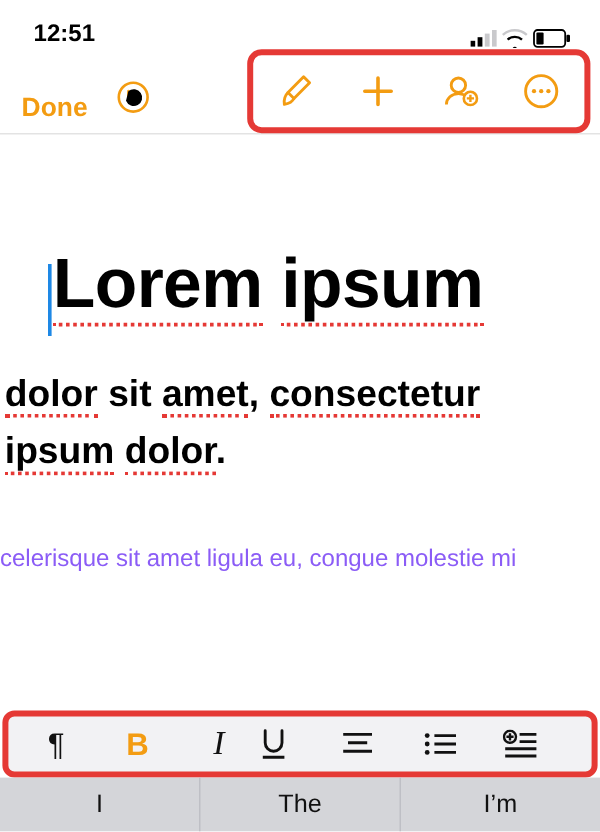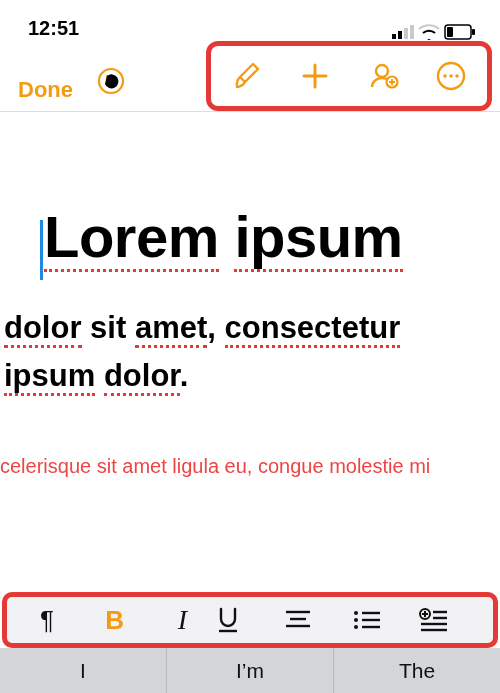--- a/index.html
+++ b/index.html
@@ -81,21 +81,21 @@
     margin-top: 36px;
     padding-left: 4px;
     white-space: nowrap;
   }
   .body-line {
     font-family: Arial, sans-serif;
     font-size: 20px;
     margin-top: 55px;
     padding-left: 0px;
     white-space: nowrap;
-    color: #ef4444;
+    color: #8b5cf6;
   }
   .format-bar {
     position: absolute;
     left: 2px; right: 2px;
     top: 592px;
     height: 56px;
     background: #f2f2f4;
     border-top: 1px solid #c9c9cc;
     border-bottom: 1px solid #c9c9cc;
     display: flex;
@@ -270,15 +270,15 @@
           <line x1="14" y1="10" x2="28" y2="10" stroke="#111" stroke-width="2.4"></line>
           <line x1="2" y1="16" x2="28" y2="16" stroke="#111" stroke-width="2.4"></line>
           <line x1="2" y1="22" x2="28" y2="22" stroke="#111" stroke-width="2.4"></line>
         </svg>
     </span>
   </span>
 </div>
 
 <div class="suggest-bar">
   <span class="suggest">I</span>
+  <span class="suggest">The</span>
   <span class="suggest">I’m</span>
-  <span class="suggest">The</span>
 </div>
 
 </body></html>

